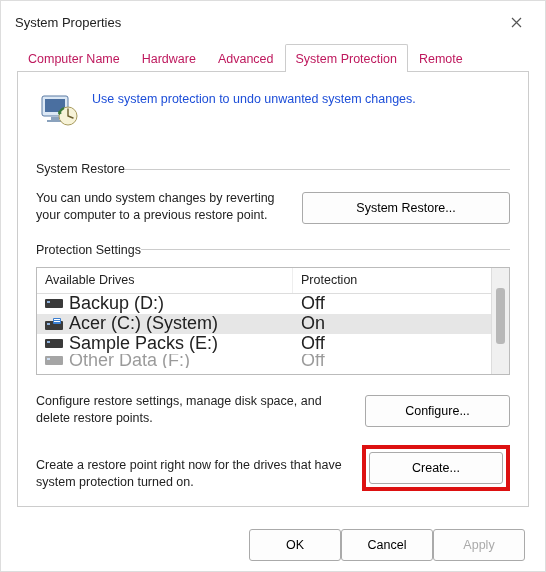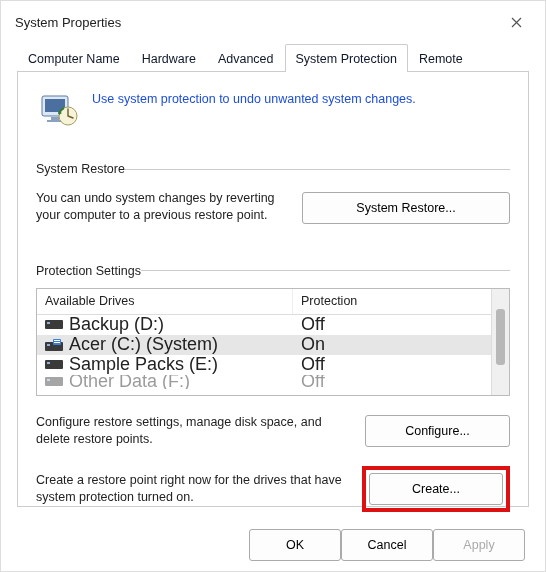--- a/index.html
+++ b/index.html
@@ -3,21 +3,21 @@
 <meta charset="utf-8">
 <style>
 * { box-sizing: border-box; margin: 0; padding: 0; }
 body { font-family: "Segoe UI", Tahoma, sans-serif; font-size: 12px; background: #fff; color: #000; width: 546px; height: 572px; overflow: hidden; }
 .window { width: 546px; height: 572px; background: #fff; border: 1px solid #ddd; display: flex; flex-direction: column; }
 .titlebar { display: flex; align-items: center; justify-content: space-between; padding: 6px 10px 2px 14px; height: 38px; }
 .titlebar .title { font-size: 13px; color: #222; }
 .closebtn { width: 38px; height: 30px; display: flex; align-items: center; justify-content: center; color: #555; font-size: 14px; }
 .content { padding: 4px 16px 10px 16px; flex: 1; }
 .tabs { display: flex; border-bottom: 1px solid #ccc; margin-bottom: 0; }
-.tab { padding: 7px 10px 6px 10px; font-size: 12.5px; color: #0f172a; border: 1px solid transparent; border-bottom: none; position: relative; top: 1px; cursor: default; }
+.tab { padding: 7px 10px 6px 10px; font-size: 12.5px; color: #be185d; border: 1px solid transparent; border-bottom: none; position: relative; top: 1px; cursor: default; }
 .tab.active { border-color: #ccc; background: #fff; border-top-left-radius: 2px; border-top-right-radius: 2px; }
 .tabpanel { border: 1px solid #ccc; border-top: none; padding: 12px 18px 18px 18px; height: 435px; position: relative; }
 .intro { display: flex; gap: 14px; align-items: flex-start; padding: 4px 0 18px 2px; }
 .intro .iconwrap { width: 40px; height: 40px; position: relative; }
 .intro .txt { font-size: 12.5px; color: #1d4ed8; padding-top: 4px; }
 .section-head { display: flex; align-items: center; gap: 0; margin: 16px 0 10px 0; }
 .section-head .label { font-size: 12.5px; color: #222; white-space: nowrap; }
 .section-head .line { flex: 1; height: 1px; background: #ccc; }
 .restore-row { display: flex; gap: 18px; align-items: flex-end; }
 .restore-row .desc { font-size: 12.5px; color: #222; line-height: 1.35; flex: 1; padding-top: 4px; }
@@ -32,21 +32,21 @@
 .th.c1 { width: 256px; border-right: 1px solid #eee; }
 .th.c2 { flex: 1; }
 .trow { height: 20px; align-items: center; }
 .trow.sel { background: #e6e6e6; }
 .td { padding: 1px 8px; font-size: 18px; color: #222; display: flex; align-items: center; gap: 6px; }
 .td.c1 { width: 256px; }
 .td.c2 { flex: 1; }
 .trow.cut { opacity: 0.45; height: 14px; overflow: hidden; }
 .scrollbar { width: 18px; background: #f0f0f0; border-left: 1px solid #ddd; display: flex; flex-direction: column; align-items: center; }
 .scrollthumb { width: 9px; background: #b8b8b8; border-radius: 3px; margin-top: 20px; height: 56px; }
-.config-row, .create-row { display: flex; gap: 18px; align-items: center; margin-top: 18px; }
+.config-row, .create-row { display: flex; gap: 18px; align-items: flex-end; margin-top: 18px; }
 .config-row .desc, .create-row .desc { font-size: 12.5px; color: #222; line-height: 1.35; flex: 1; }
 .highlight-box { border: 4px solid #d11; padding: 3px; display: inline-block; }
 .footer { display: flex; justify-content: flex-end; gap: 0; padding: 12px 20px 12px 12px; }
 .footer .winbtn { min-width: 92px; height: 28px; }
 .drive-icon { width: 18px; height: 11px; position: relative; }
 .drive-icon svg { display: block; }
 </style>
 </head>
 <body>
 
@@ -89,21 +89,21 @@
 
       <div class="section-head">
         <span class="label">System Restore</span>
         <span class="line"></span>
       </div>
       <div class="restore-row">
         <div class="desc">You can undo system changes by reverting your computer to a previous restore point.</div>
         <button class="winbtn wide">System Restore...</button>
       </div>
 
-      <div class="section-head" style="margin-top:40px">
+      <div class="section-head" style="margin-top:19px">
         <span class="label">Protection Settings</span>
         <span class="line"></span>
       </div>
 
       <div class="table-wrap">
         <div class="table-body">
           <div class="thead">
             <div class="th c1">Available Drives</div>
             <div class="th c2">Protection</div>
           </div>

